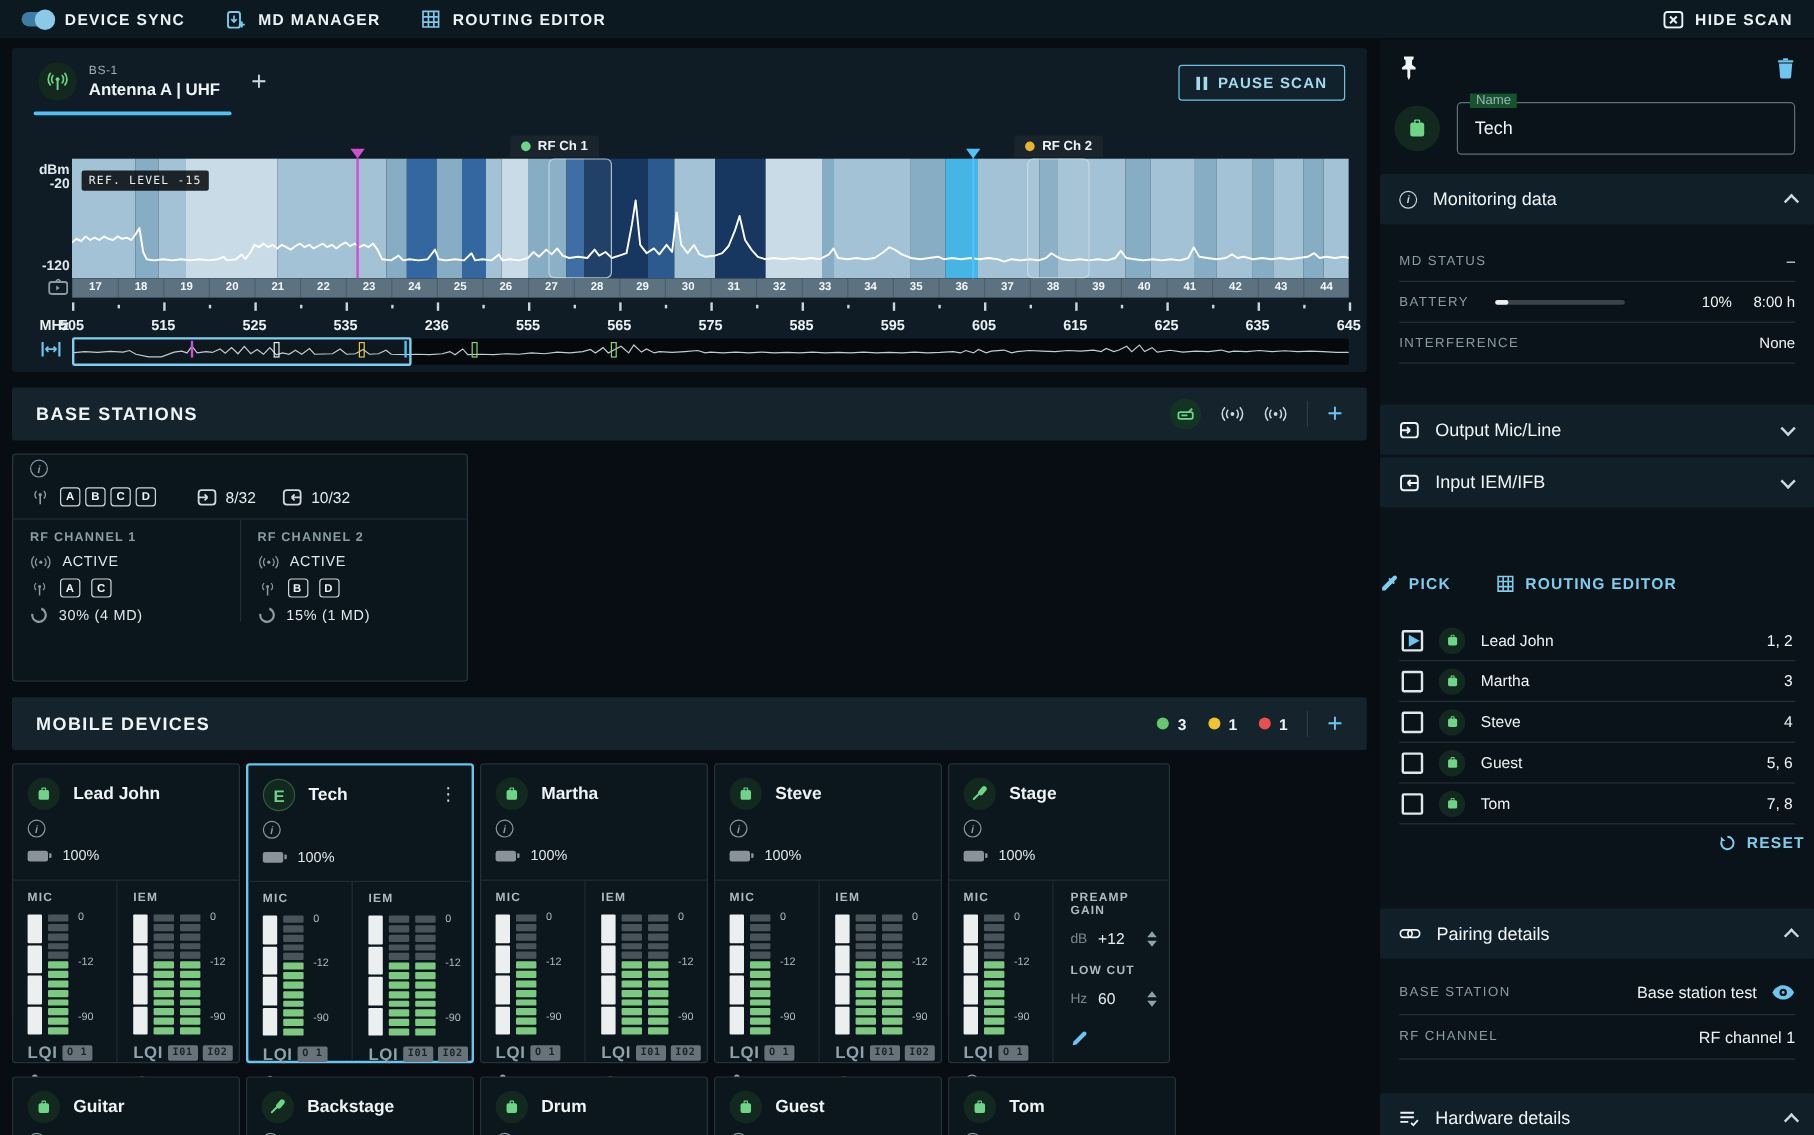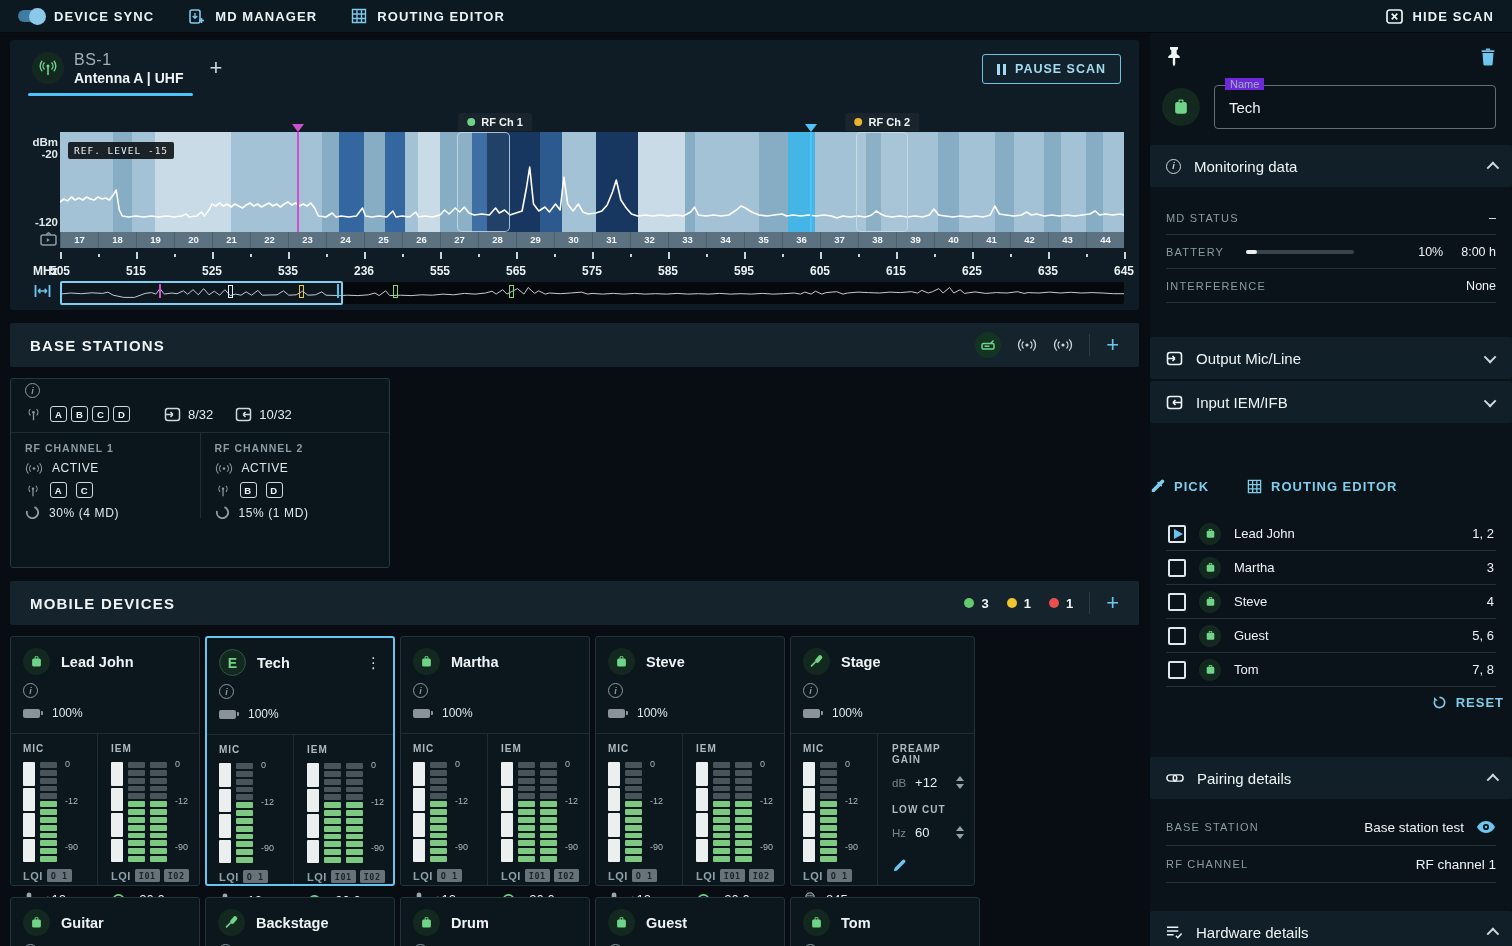--- a/index.html
+++ b/index.html
@@ -37,21 +37,21 @@
     color:#8b9aa3; font-size:9px; font-style:italic; font-weight:bold;
     display:flex; align-items:center; justify-content:center; }
 
   
   .scan-panel { position:absolute; left:10px; top:40px; width:1129px; height:270px;
     background:#0f1c25; border-radius:3px; }
   .scan-tabs { position:relative; height:56px; display:flex; align-items:center; padding:0 18px; }
   .scan-tab { display:flex; align-items:center; gap:10px; padding:0 10px 0 4px; height:100%; position:relative; cursor:pointer; }
   .scan-tab .underline { position:absolute; left:0; right:0; bottom:0; height:3px; border-radius:2px; background:#4fc3f7; }
   .tab-ic { width:32px; height:32px; border-radius:50%; background:#13291f; display:flex; align-items:center; justify-content:center; }
-  .tab-txt .sub { font-size:16px; color:#9fb0b8; letter-spacing:.5px; }
+  .tab-txt .sub { font-size:10px; color:#9fb0b8; letter-spacing:.5px; }
   .tab-txt .main { font-size:14px; font-weight:bold; color:#eef4f6; margin-top:1px; }
   .tab-plus { margin-left:16px; color:#cfd8dd; font-size:22px; cursor:pointer; }
   .pause-btn { position:absolute; right:18px; top:14px; height:30px; border:1px solid #6fc2e4; border-radius:3px;
     display:flex; align-items:center; gap:9px; padding:0 14px; color:#a5daf1; font-size:12.5px; font-weight:bold;
     letter-spacing:1px; cursor:pointer; background:rgba(111,194,228,.04); }
   .pause-ic { display:flex; gap:3px; }
   .pause-ic i { display:block; width:3px; height:11px; background:#a5daf1; }
 
   .chart-wrap { position:absolute; left:50px; top:92px; width:1064px; height:100px; }
   .bands { position:absolute; inset:0; overflow:hidden; }
@@ -134,42 +134,42 @@
   .mlabel { font-size:10px; font-weight:bold; letter-spacing:1px; color:#aebac1; margin-bottom:8px; }
   .mtrs { display:flex; gap:5px; height:100px; position:relative; }
   .lqibar { width:12px; height:100px; display:flex; flex-direction:column; gap:2px; }
   .lqibar i { flex:1; background:#eceff0; border-radius:1px; }
   .gmeter { width:17px; height:100px; display:flex; flex-direction:column; gap:2px; }
   .gmeter i { flex:1; border-radius:1px; background:#49545a; }
   .gmeter i.on { background:#7dc981; }
   .scale { position:relative; width:22px; font-size:9px; color:#aebac1; }
   .scale span { position:absolute; left:3px; }
   .lqirow { display:flex; align-items:center; gap:4px; margin-top:7px; }
-  .lqirow .t { font-size:11px; font-weight:bold; color:#8fa2ab; letter-spacing:.5px; }
+  .lqirow .t { font-size:14px; font-weight:bold; color:#8fa2ab; letter-spacing:.5px; }
   .chip { background:#68727a; color:#1a242a; font-size:8.5px; font-weight:bold; padding:1.5px 4px; border-radius:1.5px;
     font-family:"DejaVu Sans Mono",monospace; letter-spacing:.5px; }
   .vrow { display:flex; align-items:center; gap:9px; margin-top:10px; font-size:13px; color:#e6edf0; }
   .gain-col { flex:1; border-left:1px solid #1f2c33; padding:9px 8px 0 14px; display:flex; flex-direction:column; }
   .gain-lab { font-size:10px; font-weight:bold; letter-spacing:1px; color:#aebac1; margin-bottom:10px; }
   .gain-val { display:flex; align-items:center; gap:9px; font-size:13px; margin-bottom:14px; }
   .gain-val .u { color:#79858c; font-size:11.5px; }
   .stepper { margin-left:auto; display:flex; flex-direction:column; gap:3px; cursor:pointer; padding-right:2px; }
   .stepper i { width:0; height:0; border-left:4.5px solid transparent; border-right:4.5px solid transparent; }
   .stepper i.up { border-bottom:5px solid #8fa2ab; }
   .stepper i.dn { border-top:5px solid #8fa2ab; }
   .pencil { margin-top:auto; margin-bottom:12px; cursor:pointer; }
 
   
   .sidebar { position:absolute; left:1150px; top:33px; width:362px; height:913px; background:#0a1319; }
   .sb-abs { position:absolute; left:0; right:0; }
   .sb-row-icons { top:10px; height:28px; display:flex; align-items:center; padding:0 16px; }
   .sb-name { top:50px; left:12px; right:16px; height:48px; display:flex; align-items:center; gap:14px; }
   .name-box { position:relative; flex:1; height:44px; border:1px solid #5f7078; border-radius:4px;
     display:flex; align-items:center; padding:0 14px; }
-  .name-box .flab { position:absolute; top:-8px; left:10px; background:#6d28d9; padding:0 5px; font-size:11px; color:#9fb0b8; }
+  .name-box .flab { position:absolute; top:-8px; left:10px; background:#14532d; padding:0 5px; font-size:11px; color:#9fb0b8; }
   .name-box input { background:transparent; border:none; outline:none; color:#eef4f6; font-size:15px; width:100%;
     font-family:"Liberation Sans","DejaVu Sans",sans-serif; }
   .sb-header { height:42px; background:#101f28; border-radius:2px; display:flex; align-items:center; gap:13px; padding:0 16px; cursor:pointer; }
   .sb-header .t { font-size:15px; color:#eef4f6; }
   .sb-header .chev { margin-left:auto; }
   .sb-rows { padding:0 16px; }
   .kv { height:34px; display:flex; align-items:center; border-bottom:1px solid #223038; }
   .kv .k { font-size:11px; letter-spacing:1.2px; color:#8b9ca4; }
   .kv .v { margin-left:auto; font-size:12.5px; color:#eef4f6; }
   .kv .v2 { margin-left:18px; font-size:12.5px; color:#eef4f6; }
@@ -294,21 +294,21 @@
         <div style="left: 1000.92px; width: 25.08px; background: rgb(163, 194, 213);"></div>
         <div style="left: 1026px; width: 17.48px; background: rgb(134, 173, 196);"></div>
         <div style="left: 1043.48px; width: 20.52px; background: rgb(163, 194, 213);"></div>
       </div>
     <svg class="trace-svg" width="1064" height="100" viewBox="0 0 1064 100" preserveAspectRatio="none">
       <path id="trace-path" fill="none" stroke="#ffffff" stroke-width="1.6" stroke-linejoin="round" d="M0.0,70L3.8,67L7.6,69L11.4,65L15.2,68L19.0,66L22.8,68L26.6,65L30.4,67L34.2,68L38.0,65L41.8,67L45.6,66L49.4,68L53.2,63L56.2,58L59.3,78L62.3,84L68.4,85L76.0,84L83.6,85L91.2,84L98.8,85L106.4,84L114.0,85L121.6,84L126.2,82L129.2,85L136.8,84L141.4,80L144.4,84L149.0,78L152.0,72L155.8,74L159.6,71L163.4,74L167.2,72L171.0,75L174.8,72L178.6,74L182.4,76L186.2,73L190.0,71L193.8,74L197.6,72L201.4,75L205.2,73L209.0,71L212.8,74L216.6,72L220.4,75L224.2,72L228.0,70L231.8,73L235.6,71L239.4,74L243.2,72L247.0,74L250.8,71L254.6,76L258.4,84L266.0,85L272.1,81L275.9,85L281.2,84L288.8,85L296.4,84L302.5,76L305.5,84L311.6,85L319.2,84L326.8,85L332.9,79L335.9,85L342.0,84L349.6,85L355.7,80L358.7,85L364.8,84L372.4,85L380.0,83L384.6,78L389.1,82L395.2,76L399.8,80L404.3,75L408.9,81L414.2,83L421.8,82L429.4,83L435.5,76L439.3,81L444.6,78L449.9,83L456.0,81L462.1,79L466.6,55L469.7,35L473.5,72L478.8,79L484.9,75L489.4,80L495.5,72L500.1,78L503.9,45L507.7,72L513.0,79L518.3,72L522.9,80L528.2,82L535.8,81L541.9,79L547.2,73L552.5,60L556.3,48L560.9,68L566.2,76L571.5,82L577.6,84L585.2,83L592.8,84L600.4,83L608.0,84L615.6,83L623.2,84L630.8,80L634.6,75L638.4,83L646.0,84L653.6,83L661.2,84L668.8,83L676.4,78L681.0,74L685.5,76L691.6,80L699.2,83L706.8,84L714.4,83L722.0,82L726.6,84L733.4,83L741.0,84L748.6,83L756.2,84L763.8,83L771.4,84L776.7,86L782.8,84L790.4,85L798.0,84L805.6,85L811.7,83L816.2,79L820.8,82L825.4,84L832.2,85L839.8,84L847.4,85L855.0,84L862.6,85L869.4,83L874.0,77L878.6,83L885.4,84L893.0,85L900.6,84L908.2,85L915.8,84L923.4,85L930.2,83L934.8,74L939.4,82L946.2,83L953.8,84L961.4,83L966.7,80L971.3,83L976.6,82L984.2,84L991.8,83L999.4,84L1007.0,83L1014.6,84L1022.2,83L1029.8,82L1035.1,79L1039.7,83L1045.0,82L1052.6,83L1060.2,82L1064.0,83"></path>
     </svg>
     <div class="ref-chip">REF. LEVEL -15</div>
     <div id="chart-markers">
         <div class="rf-box" style="left: 396.72px; width: 53.2px;"></div>
-        <div class="rf-label" style="left: 435px;">
+        <div class="rf-label" style="left: 402px;">
           <span class="dot" style="background:#6fd487"></span>
           <span>RF Ch 1</span>
         </div>
         <div class="rf-box" style="left: 796.48px; width: 51.68px;"></div>
         <div class="rf-label" style="left: 822.32px;">
           <span class="dot" style="background:#e8b42e"></span>
           <span>RF Ch 2</span>
         </div>
         <div class="marker-line" style="left: 236.88px; background: rgb(207, 79, 208);"></div>
         <div class="marker-tri" style="left: 231.88px; border-top: 8px solid rgb(207, 79, 208);"></div>

